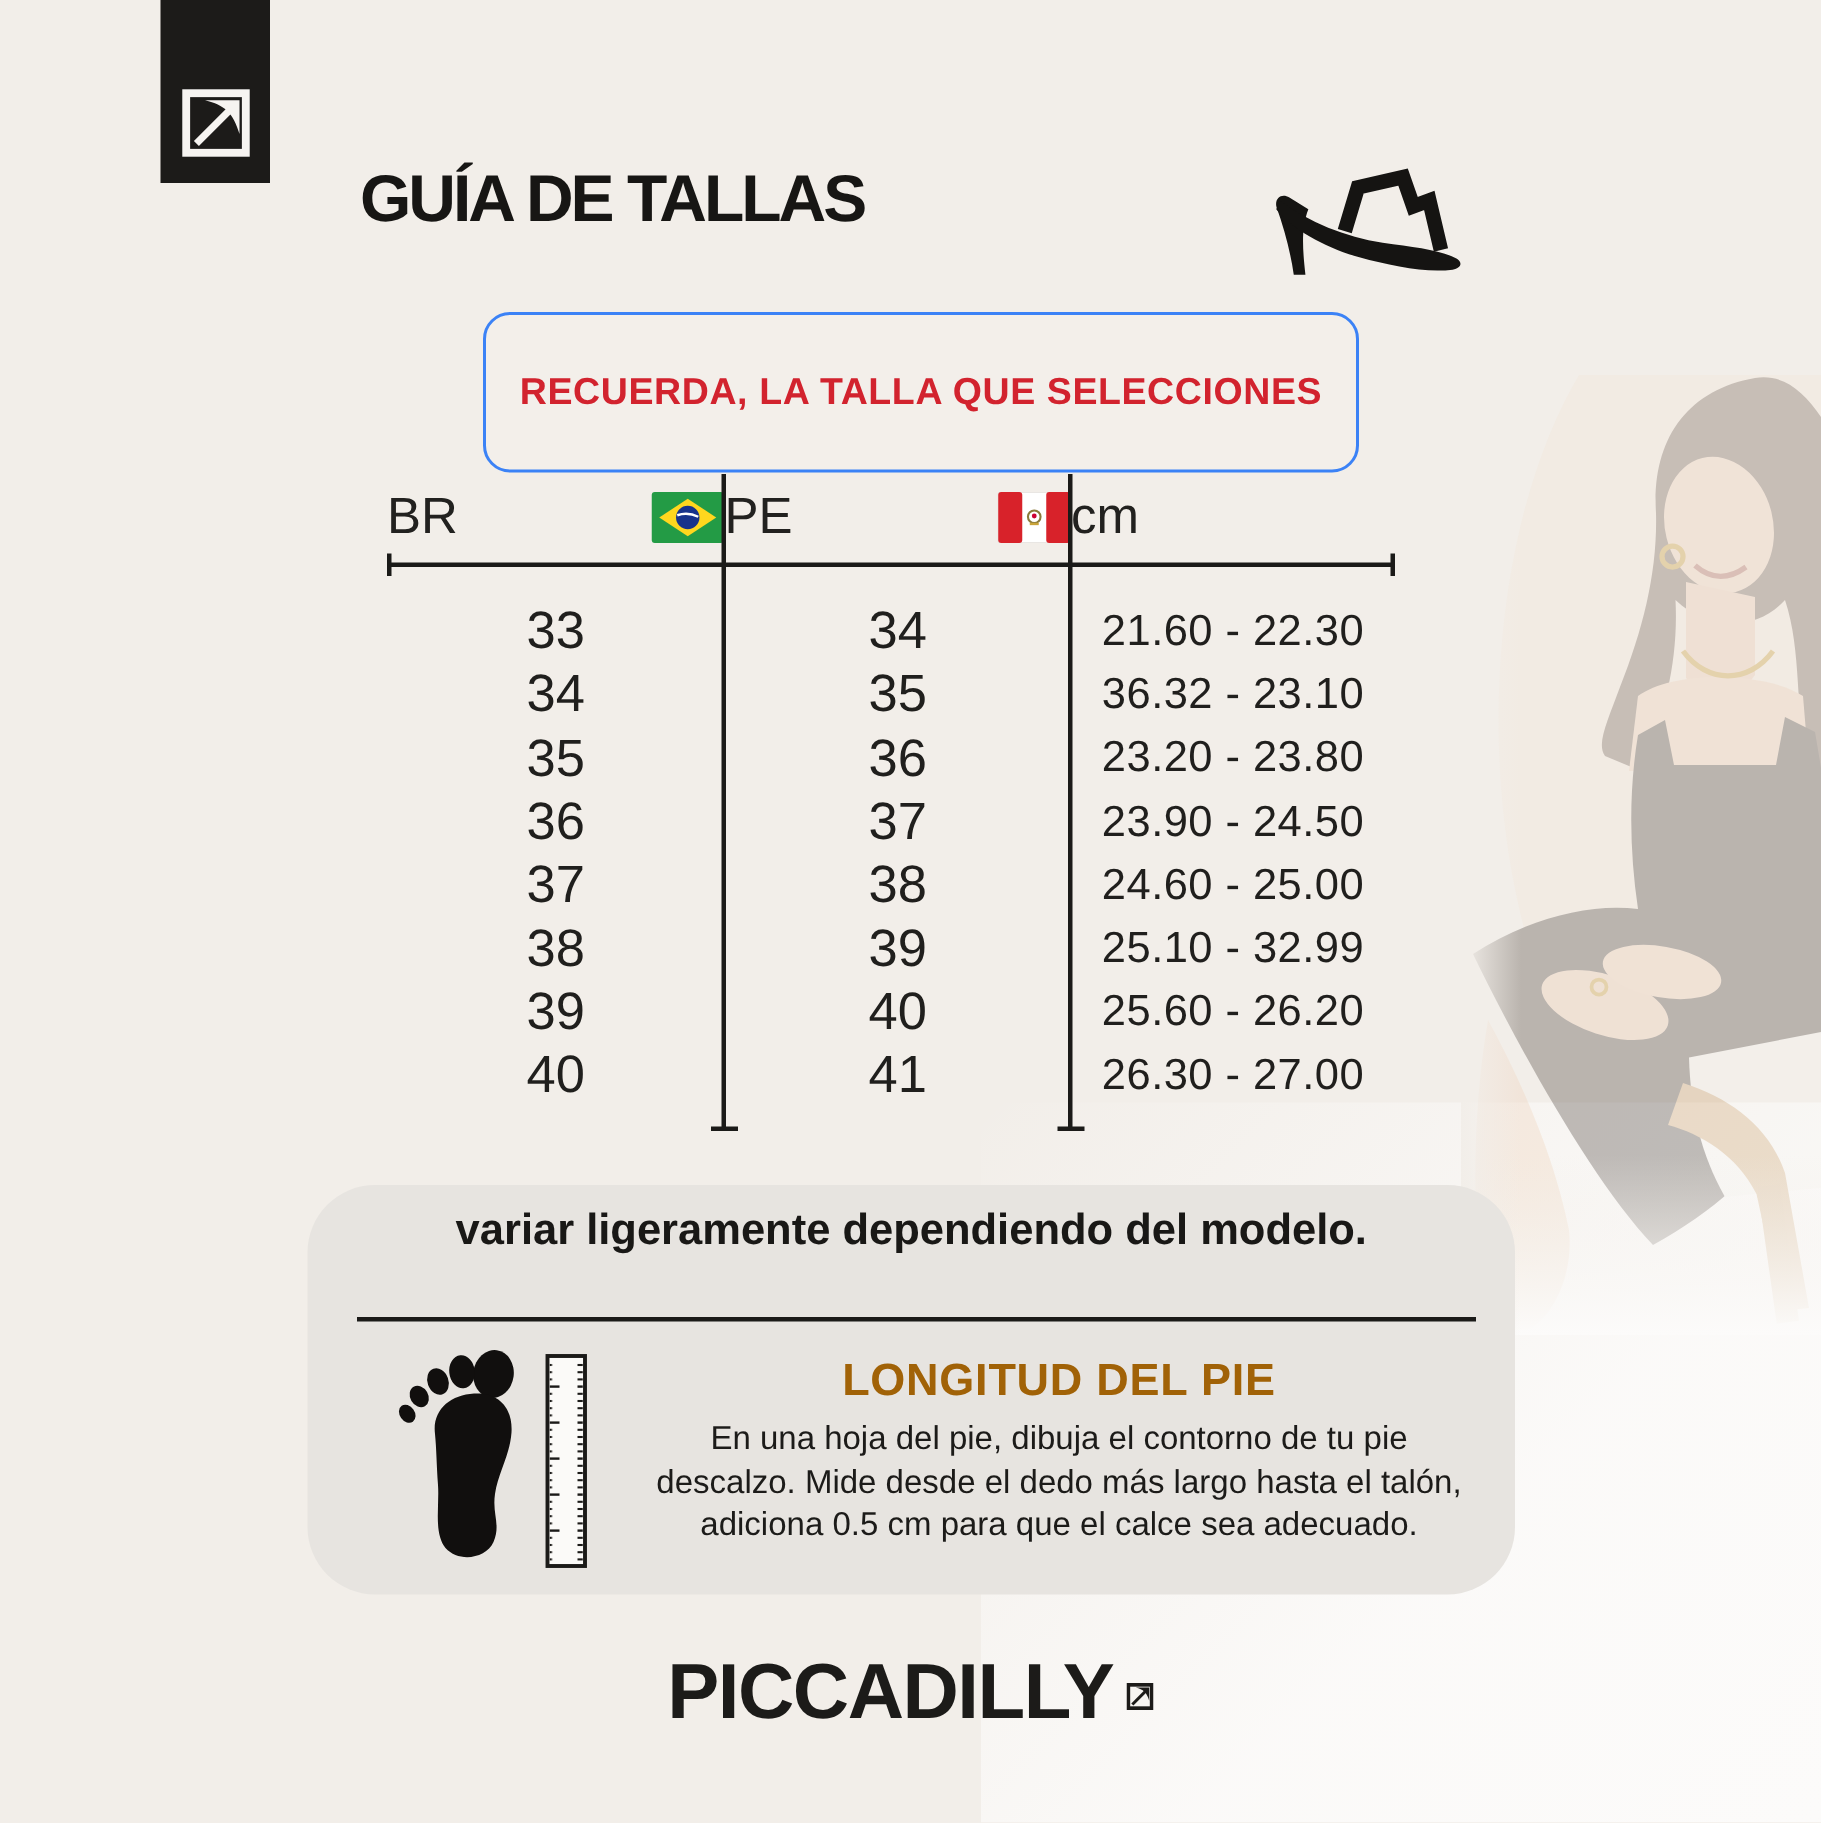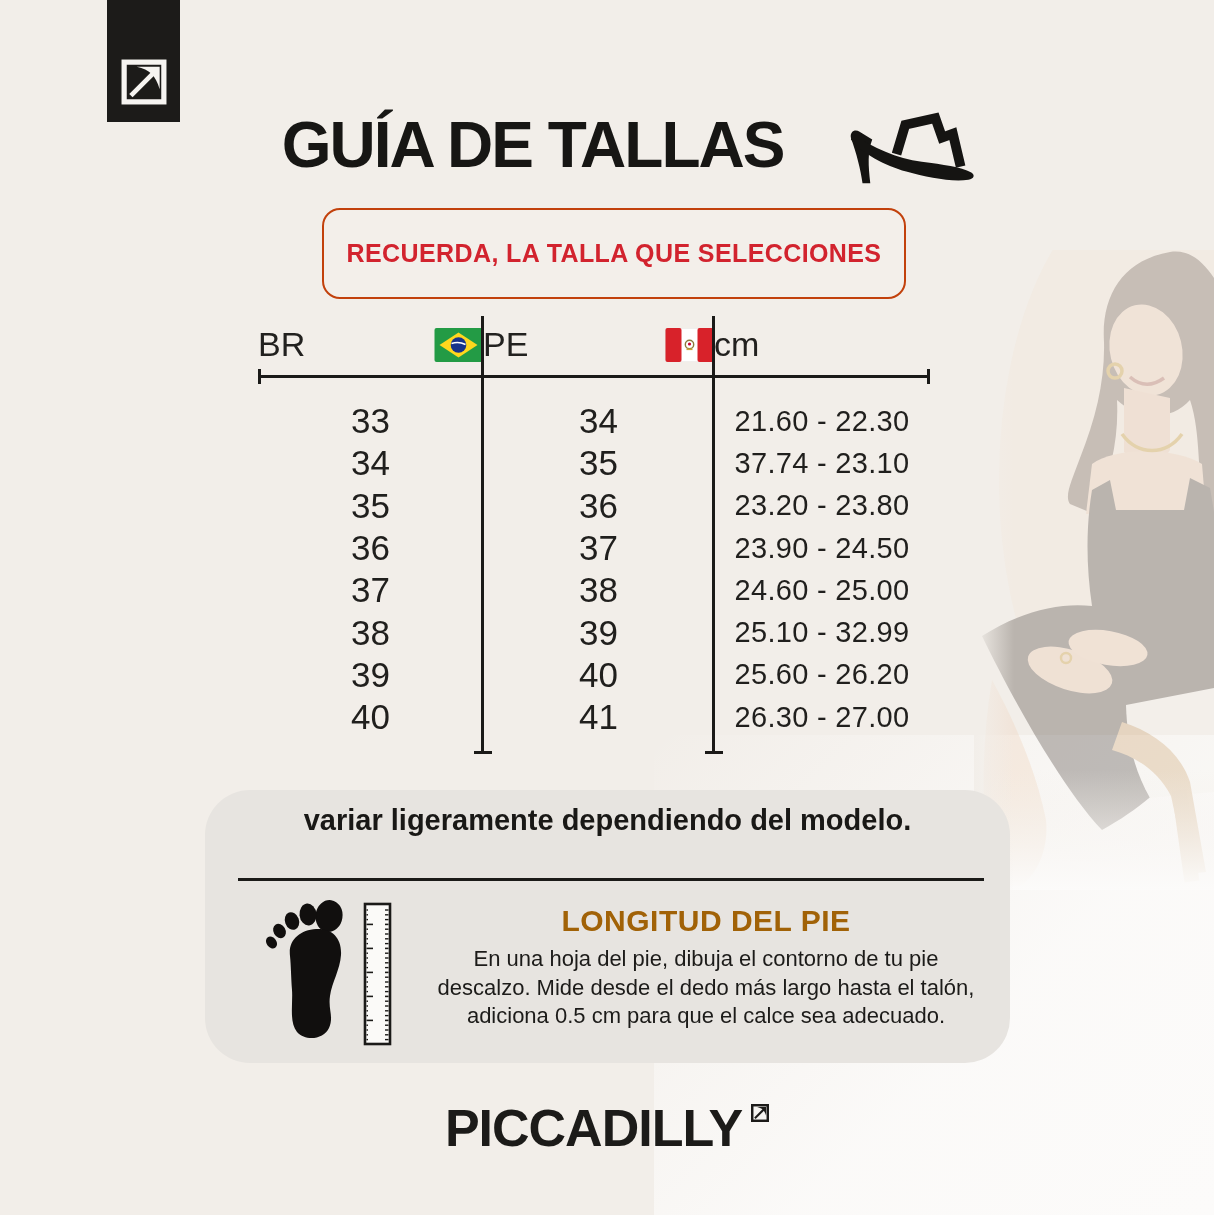--- a/index.html
+++ b/index.html
@@ -20,30 +20,30 @@
   .brand-block {
     position:absolute; left:107px; top:0; width:73px; height:122px;
     background:#1C1B19; display:flex; justify-content:center; align-items:flex-end;
     padding-bottom:17px; z-index:3;
   }
   .brand-block svg { width:46px; height:46px; display:block; }
 
   
   .title {
     position:absolute; left:240px; top:108px; width:585px;
-    text-align:center; font-size:64px; font-weight:800; letter-spacing:-2px;
+    font-size:44px; font-weight:800; letter-spacing:-2px;
     color:#171614; z-index:2; white-space:nowrap;
   }
   .shoe-icon { position:absolute; left:846px; top:110px; width:136px; height:90px; z-index:2; }
   .shoe-icon svg { width:100%; height:100%; }
 
   
   .notice {
-    position:absolute; left:322px; top:208px; width:584px; height:91px;
-    border:2px solid #c2410c; border-radius:18px;
+    position:absolute; left:322px; top:208px; width:584px; height:107px;
+    border:2px solid #3b82f6; border-radius:18px;
     display:flex; flex-direction:column; justify-content:center; align-items:center;
     gap:3px; z-index:2; background:rgba(255,255,255,0.08);
   }
   .notice span { color:#D2232E; font-size:25px; font-weight:600; letter-spacing:.4px; }
 
   
   .size-table { position:absolute; left:258px; top:314px; width:672px; z-index:2; }
   .tbl-head { display:grid; grid-template-columns:225px 231px 216px; height:61px; }
   .tbl-head .hcell { display:flex; align-items:center; justify-content:space-between; gap:12px; font-size:34px; color:#22211F; }
   .tbl-head .flag svg { width:49px; height:34px; display:block; }
@@ -66,21 +66,21 @@
   }
   .graybox .note { padding-top:13px; text-align:center; font-size:29px; font-weight:600; line-height:1.2; color:#191816; }
   .graybox .divider { position:absolute; left:33px; top:88px; width:746px; height:2.5px; background:#1B1A18; }
   .foot-ruler { position:absolute; left:60px; top:108px; width:136px; height:152px; }
   .foot-ruler svg { width:100%; height:100%; }
   .measure-text { position:absolute; left:208px; top:114px; width:586px; text-align:center; }
   .measure-text h2 { font-size:30px; font-weight:800; letter-spacing:.5px; color:#a16207; }
   .measure-text p { margin-top:7px; font-size:22px; font-weight:500; line-height:1.3; color:#1C1B19; }
 
   
-  .footer { position:absolute; left:0; top:1098px; width:100%; display:flex; justify-content:center; align-items:flex-start; gap:9px; z-index:2; }
+  .footer { position:absolute; left:0; top:1098px; width:100%; display:flex; justify-content:center; align-items:center; gap:9px; z-index:2; }
   .wordmark { font-size:52px; font-weight:800; letter-spacing:-1px; color:#1C1B19; }
   .footer .mini-mark { margin-top:6px; width:18px; height:18px; }
   .footer .mini-mark svg { width:100%; height:100%; }
 
   
   .photo { position:absolute; right:0; top:250px; width:240px; height:640px; z-index:1; }
   .photo svg { width:100%; height:100%; }
 </style>
 </head>
 <body>
@@ -144,21 +144,21 @@
   <div class="tbl-body">
   <div class="trow">
     <div class="c num">33</div>
     <div class="c num">34</div>
     <div class="c cmr">21.60 - 22.30</div>
   </div>
 
   <div class="trow">
     <div class="c num">34</div>
     <div class="c num">35</div>
-    <div class="c cmr">37.74 - 23.10</div>
+    <div class="c cmr">36.32 - 23.10</div>
   </div>
 
   <div class="trow">
     <div class="c num">35</div>
     <div class="c num">36</div>
     <div class="c cmr">23.20 - 23.80</div>
   </div>
 
   <div class="trow">
     <div class="c num">36</div>

